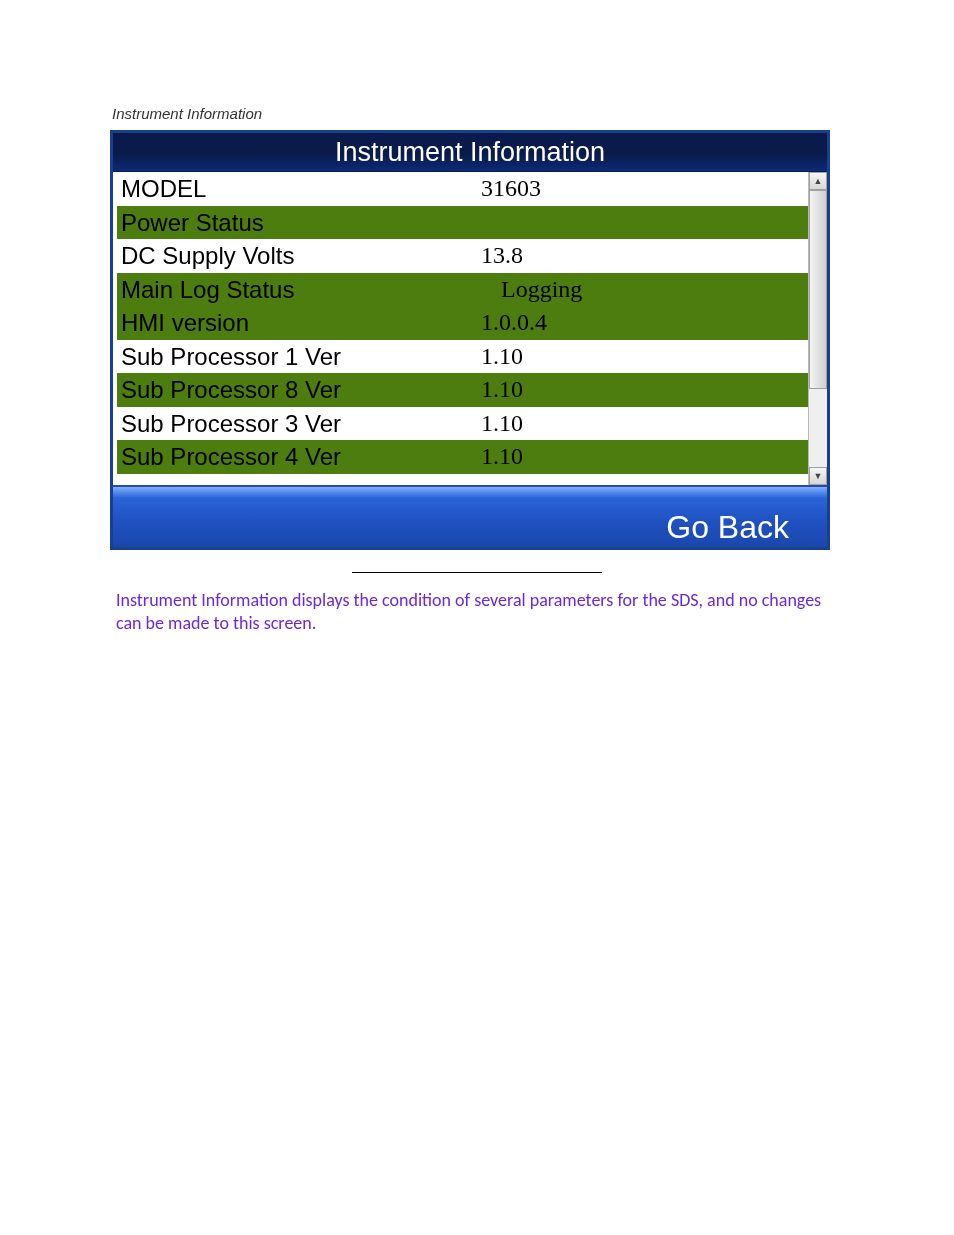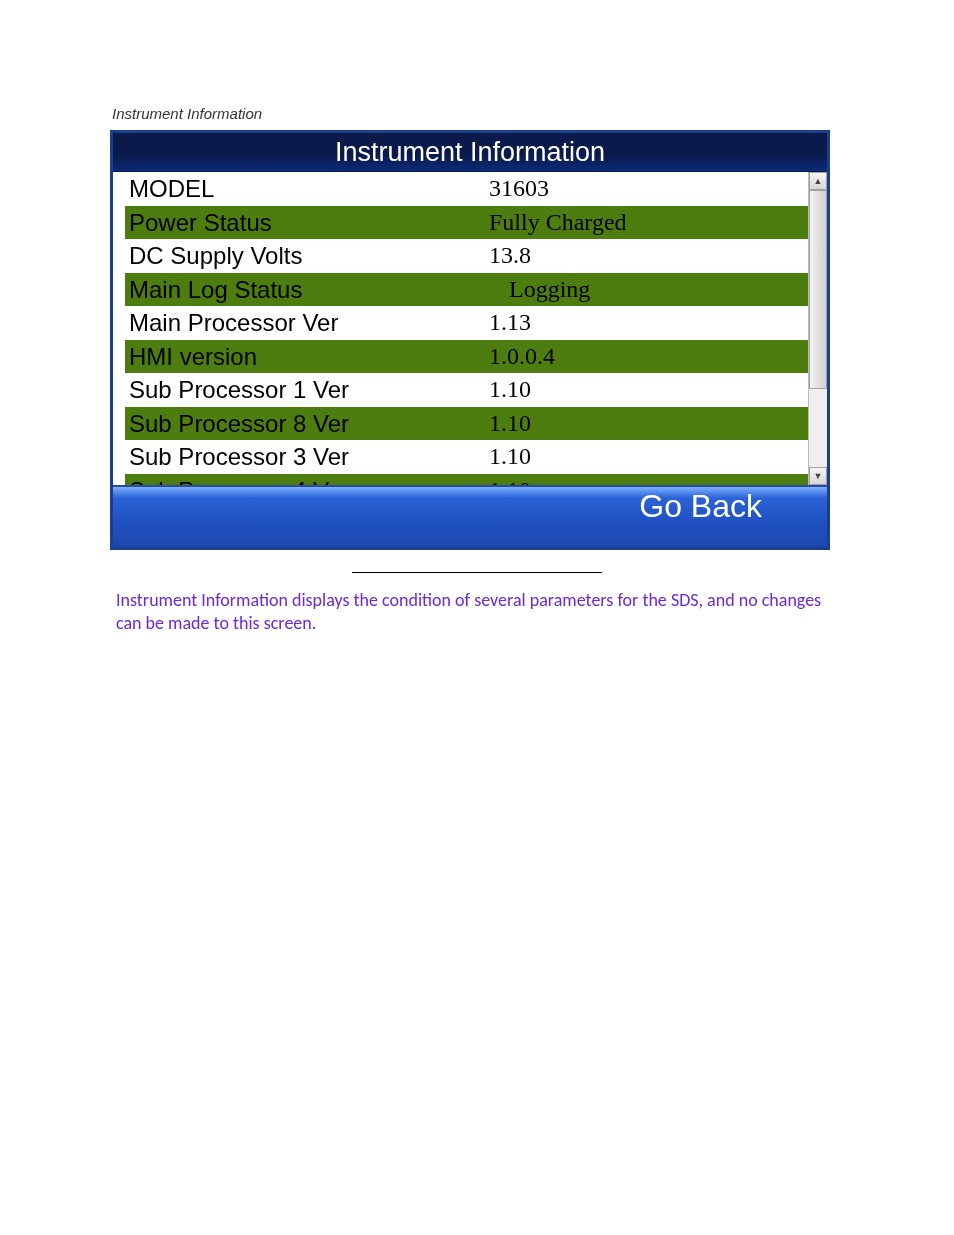--- a/index.html
+++ b/index.html
@@ -41,21 +41,21 @@
     display: flex;
   }
   .list-scroll {
     flex: 1;
     overflow: hidden;
     position: relative;
   }
   .list-inner {
     position: absolute;
     top: 0;
-    left: 12px;
+    left: 4px;
     right: 0;
   }
   .row {
     display: flex;
     height: 33.5px;
     line-height: 33.5px;
     font-size: 24px;
     color: #000;
   }
   .row.alt { background: #4d7c0f; }
@@ -105,22 +105,22 @@
     background: linear-gradient(to right, #f4f4f4, #d0d0d0);
     border: 1px solid #a0a0a0;
     box-sizing: border-box;
   }
   .button-bar {
     height: 60px;
     background: linear-gradient(to bottom, #7db0ff 0%, #2b64d8 18%, #2052c2 55%, #1b47ad 100%);
     border-top: 2px solid #2a4c9e;
     display: flex;
     justify-content: flex-end;
-    align-items: flex-start;
-    padding-right: 59px;
+    align-items: flex-end;
+    padding-right: 32px;
   }
   .go-back-btn {
     color: #ffffff;
     font-size: 32px;
     font-family: "Segoe UI", Arial, sans-serif;
     background: transparent;
     border: none;
     cursor: pointer;
   }
   .hr-short {
@@ -150,33 +150,28 @@
 
     <div class="list-frame">
       <div class="list-scroll">
         <div class="list-inner" id="rows-container">
             <div class="row white">
               <div class="label">MODEL</div>
               <div class="value">31603</div>
             </div>
             <div class="row alt">
               <div class="label">Power Status</div>
-              <div class="value">Fully Charged</div>
             </div>
             <div class="row white">
               <div class="label">DC Supply Volts</div>
               <div class="value">13.8</div>
             </div>
             <div class="row alt">
               <div class="label">Main Log Status</div>
               <div class="value indent">Logging</div>
-            </div>
-            <div class="row white">
-              <div class="label">Main Processor Ver</div>
-              <div class="value">1.13</div>
             </div>
             <div class="row alt">
               <div class="label">HMI version</div>
               <div class="value">1.0.0.4</div>
             </div>
             <div class="row white">
               <div class="label">Sub Processor 1 Ver</div>
               <div class="value">1.10</div>
             </div>
             <div class="row alt">

